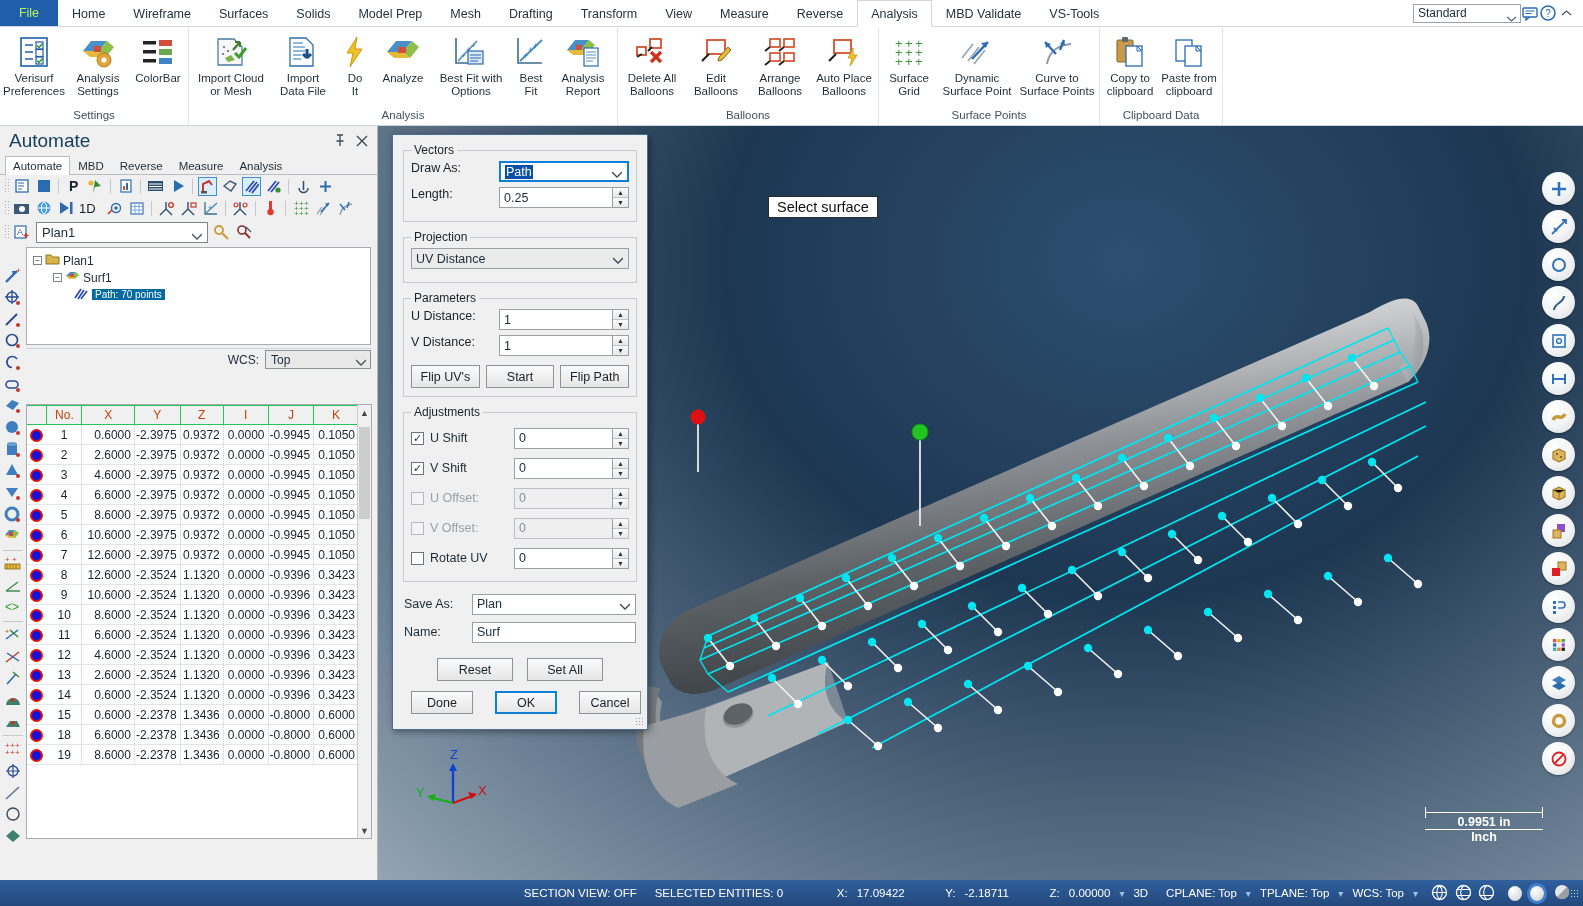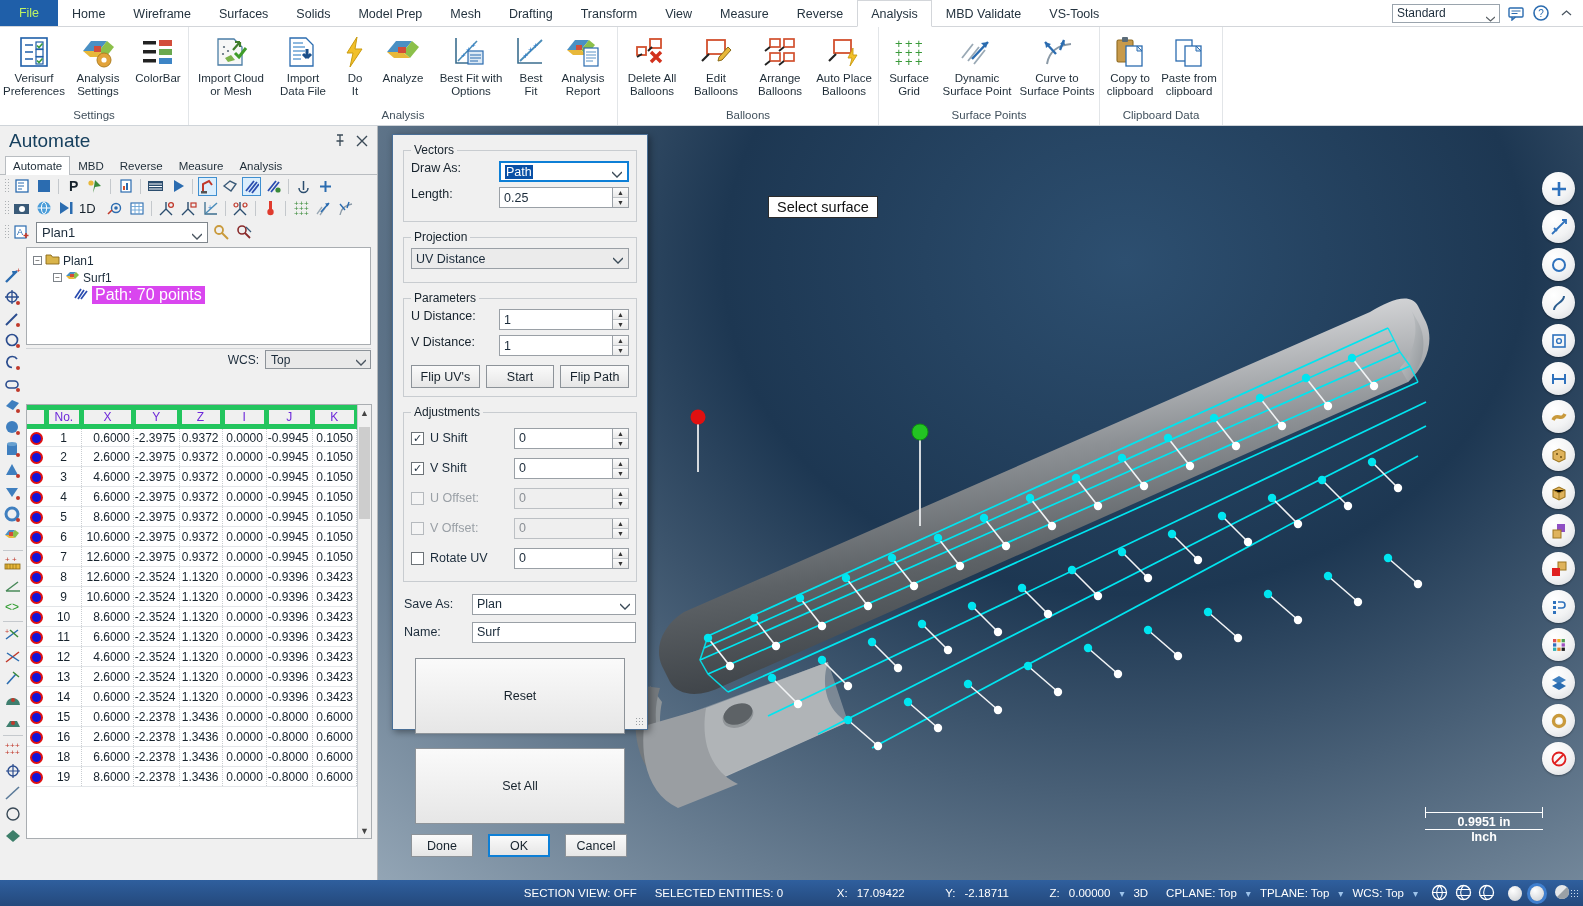--- a/index.html
+++ b/index.html
@@ -27,21 +27,21 @@
   .rtab {
     padding: 0 13px; display: flex; align-items: center;
     font-size: 12.5px; color: #24333f; white-space: nowrap;
     border: 1px solid transparent; border-bottom: none;
   }
   .rtab.active {
     background: #ffffff; border: 1px solid #d3d6da; border-bottom: 1px solid #fff;
     position: relative; z-index: 3; margin-bottom: -1px;
   }
   .ribbon-right {
-    margin-left: auto; display: flex; align-items: center; gap: 7px; padding-right: 8px;
+    margin-left: auto; display: flex; align-items: center; padding-right: 8px;
   }
   .combo-std {
     width: 108px; height: 19px; border: 1px solid #9aa4ad; background: #fff;
     font-size: 12px; display: flex; align-items: center; padding-left: 4px;
     position: relative;
   }
   .combo-std .arr { position: absolute; right: 4px; top: 6px; }
   .ico-btn { width: 18px; height: 18px; display:flex; align-items:center; justify-content:center; }
 
   .ribbon-body {
@@ -106,39 +106,39 @@
     margin: 2px 6px 0 26px; height: 98px; background:#fff; border:1px solid #a9adb1;
     font-size: 12px; padding: 4px 0 0 6px; position: relative;
   }
   .tnode { display:flex; align-items:center; gap:3px; height:17px; }
   .tnode.lvl2 { padding-left: 20px; }
   .tnode.lvl3 { padding-left: 40px; }
   .expander {
     width:9px; height:9px; border:1px solid #7d8389; background:#fff;
     display:flex; align-items:center; justify-content:center; font-size:8px; line-height:7px; color:#333;
   }
-  .path-badge { background:#d946ef; color:#fff; padding:0 3px; font-size:16px; }
+  .path-badge { background:#0369a1; color:#fff; padding:0 3px; font-size:10px; }
 
   .wcs-row {
     margin: 3px 6px 0 26px; height: 22px; display:flex; align-items:center; justify-content:flex-end;
     gap: 6px; background:#f0f0f0; border-top:1px solid #d2d5d8;
   }
   .wcs-combo {
     width: 106px; height: 19px; background:#e9e9e9; border:1px solid #8d9399;
     font-size:12px; display:flex; align-items:center; padding-left:5px; position:relative;
   }
   .wcs-combo .arr { position:absolute; right:4px; top:4px; }
 
   
   .tbl-wrap { position:absolute; left:26px; top:278px; width: 346px; height: 435px; background:#fff;
      border:1px solid #a9adb1; overflow:hidden; }
   table.pts { border-collapse: collapse; width: 332px; font-size: 12px; }
   table.pts th {
-    background:#f0f0f0; border:5px solid #22c55e; height:19px; font-weight:normal;
-    font-size: 12px; color:#6d28d9;
+    background:#f0f0f0; border:1px solid #22c55e; height:19px; font-weight:normal;
+    font-size: 12px; color:#c2410c;
   }
   table.pts td {
     border-bottom:1px solid #e3e6e9; border-right:1px dotted #c9cdd1; height:20px;
     text-align:right; padding-right:3px; font-size:12px; color:#16222c;
   }
   table.pts td.num { text-align:center; padding-right:0; }
   table.pts td.dot { width:22px; text-align:center; padding:0; border-right:none;}
   .pt-dot { display:inline-block; width:13px; height:13px; border-radius:50%;
       background:#1212d8; border:2px solid #e01010; vertical-align: middle; }
   .row1-sel td { border-top:1px dotted #555; border-bottom:1px dotted #555; }
@@ -222,23 +222,23 @@
   .cblbl { font-size:12.5px; width: 78px; }
   .cblbl.dis { color:#9aa0a6; }
   .btn3 { display:flex; gap:6px; margin-top:4px; }
   .dbtn {
     background:linear-gradient(#fafafa,#e6e6e6); border:1px solid #8d9399; height:23px;
     display:flex;align-items:center;justify-content:center; font-size:12.5px; flex:1; color:#16222c;
   }
   .dbtn.prim { border:2px solid #0d7fd6; }
   .saverow { display:flex; align-items:center; height:28px; gap:6px; padding: 0 1px; }
   .saverow .flbl { width:62px; font-size:12.5px; }
-  .dlg-foot1 { display:flex; gap:14px; justify-content:center; margin-top:12px; padding:0 12px;flex-direction:column;}
+  .dlg-foot1 { display:flex; gap:14px; justify-content:center; margin-top:12px; padding:0 12px;}
   .dlg-foot1 .dbtn { flex:0 0 76px; }
-  .dlg-foot2 { display:flex; gap:15px; margin-top:10px; padding: 0 8px; }
+  .dlg-foot2 { display:flex; gap:22px; margin-top:10px; padding: 0 8px; }
   .dlg-foot2 .dbtn { flex:0 0 62px; }
   .dlg-grip { position:absolute; right:3px; bottom:3px; width:9px; height:9px;
     background-image: radial-gradient(#9a9fa3 40%, transparent 42%); background-size:3px 3px; }
 
   
   .statusbar {
     position:absolute; left:0; bottom:0; width:1583px; height:26px;
     background: linear-gradient(#2f5f9e,#24497c); color:#fff;
     display:flex; align-items:center; font-size:11.5px; gap:0;
   }
@@ -1310,30 +1310,20 @@
               <td class="num">15</td>
               <td>0.6000</td>
               <td>-2.2378</td>
               <td>1.3436</td>
               <td>0.0000</td>
               <td>-0.8000</td>
               <td>0.6000</td>
             </tr>
             <tr>
               <td class="dot"><span class="pt-dot"></span></td>
-              <td class="num">16</td>
-              <td>2.6000</td>
-              <td>-2.2378</td>
-              <td>1.3436</td>
-              <td>0.0000</td>
-              <td>-0.8000</td>
-              <td>0.6000</td>
-            </tr>
-            <tr>
-              <td class="dot"><span class="pt-dot"></span></td>
               <td class="num">18</td>
               <td>6.6000</td>
               <td>-2.2378</td>
               <td>1.3436</td>
               <td>0.0000</td>
               <td>-0.8000</td>
               <td>0.6000</td>
             </tr>
             <tr>
               <td class="dot"><span class="pt-dot"></span></td>

